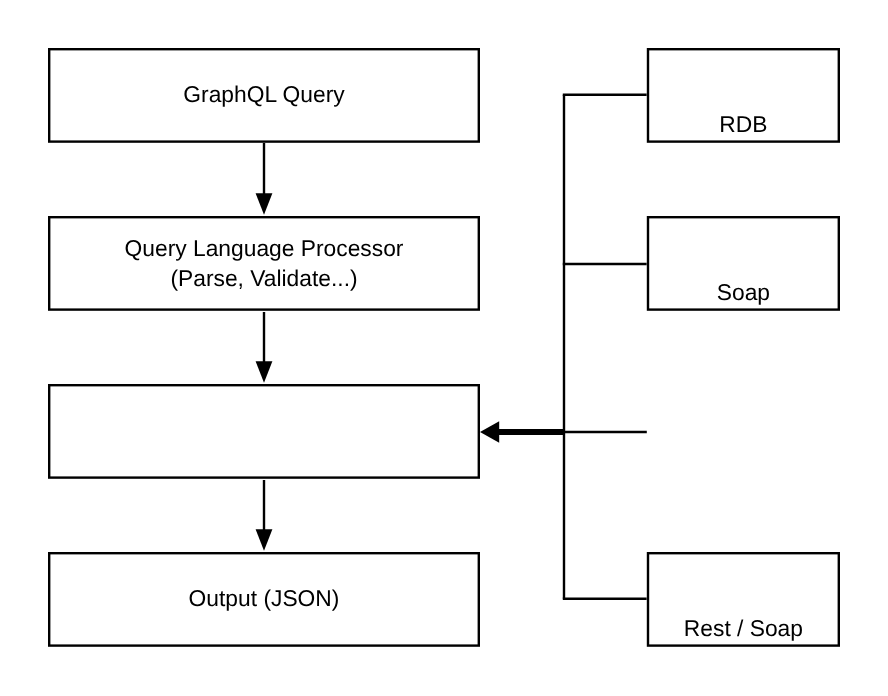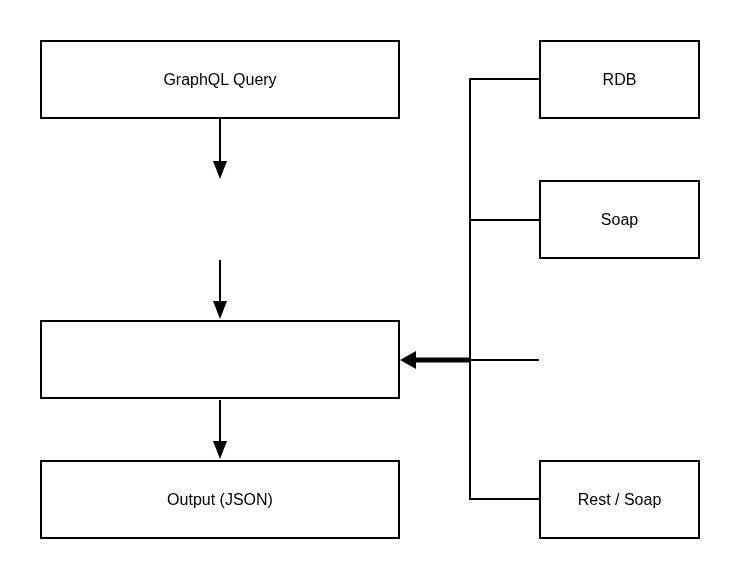--- a/index.html
+++ b/index.html
@@ -26,27 +26,27 @@
   .node {
     position: absolute;
     box-sizing: border-box;
     border: 2px solid #000000;
     background: #ffffff;
     display: flex;
     flex-direction: column;
     align-items: center;
     justify-content: center;
     text-align: center;
-    font-size: 16px;
+    font-size: 19px;
     line-height: 25px;
   }
   
   .node.left  { left: 40px; width: 360px; height: 79px; }
   
-  .node.right { left: 539px; width: 161px; height: 79px; }
+  .node.right { left: 539px; width: 161px; height: 79px; justify-content: flex-end; }
   .row1 { top: 40px; }
   .row2 { top: 180px; }
   .row3 { top: 320px; }
   .row4 { top: 460px; }
 </style>
 </head>
 <body>
 
 <div class="canvas">
 
@@ -77,20 +77,24 @@
     <g stroke="#000000" fill="#000000">
       <line x1="470" y1="360" x2="415" y2="360" stroke-width="5"></line>
       <polygon points="416,351 416,369 400,360" stroke="none"></polygon>
     </g>
   </svg>
 
   <div class="node left row1">
     <span>GraphQL Query</span>
   </div>
 
+  <div class="node left row2">
+    <span>Query Language Processor</span>
+    <span>(Parse, Validate...)</span>
+  </div>
 
   <div class="node left row3">
   </div>
 
   <div class="node left row4">
     <span>Output (JSON)</span>
   </div>
 
   <div class="node right row1">
     <span>RDB</span>

